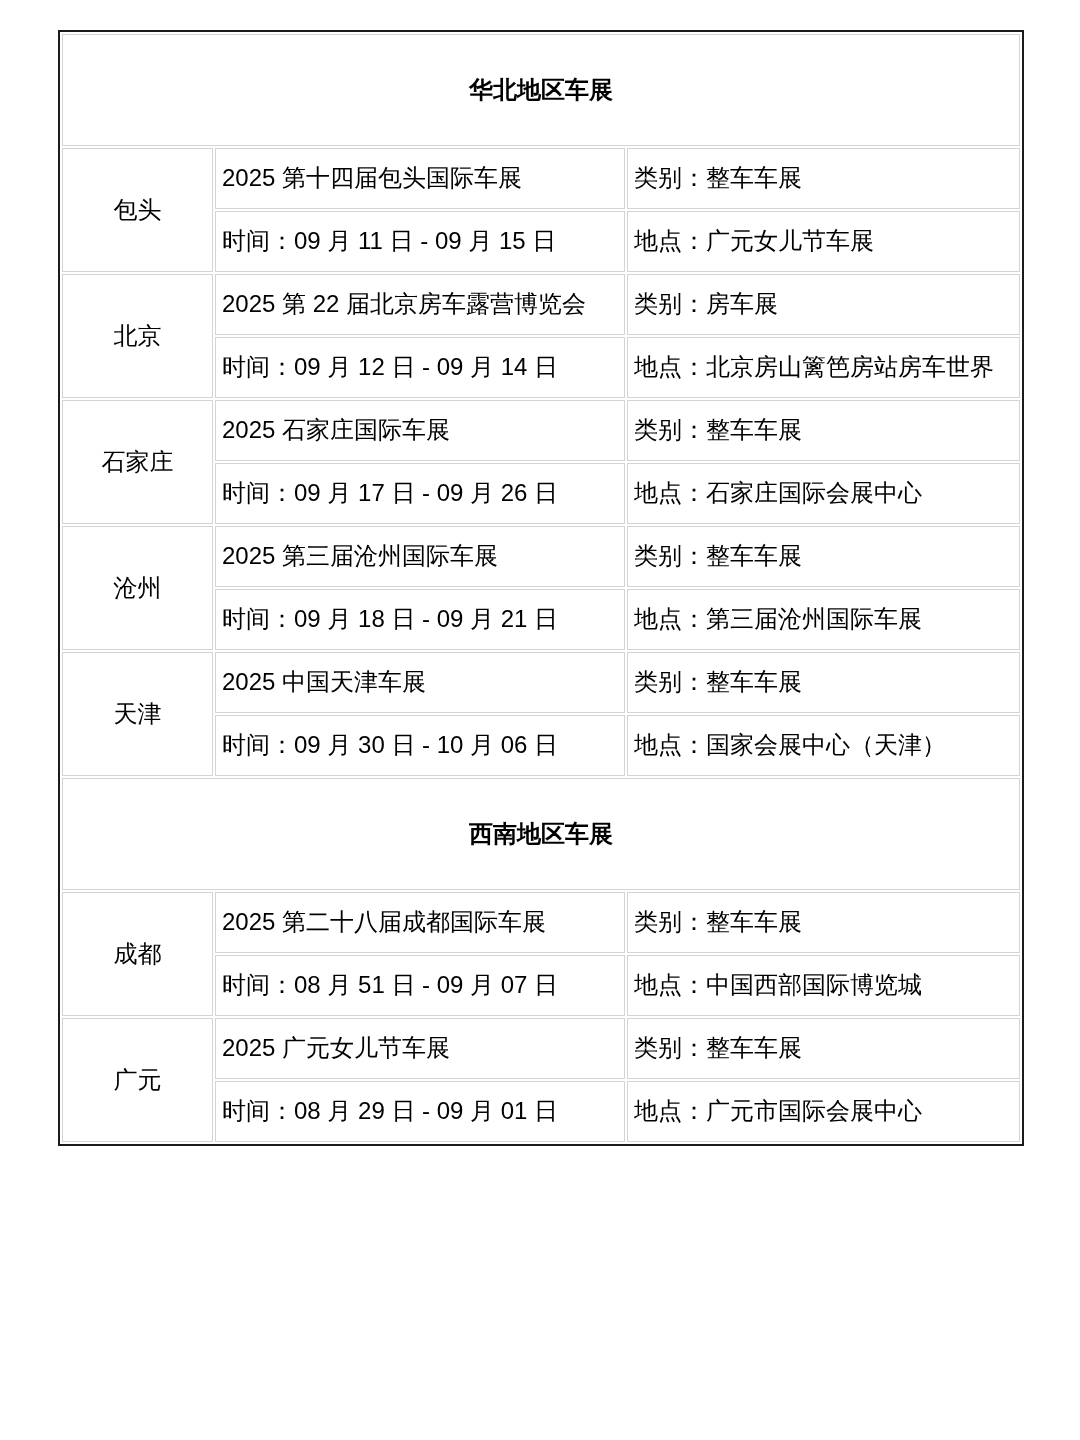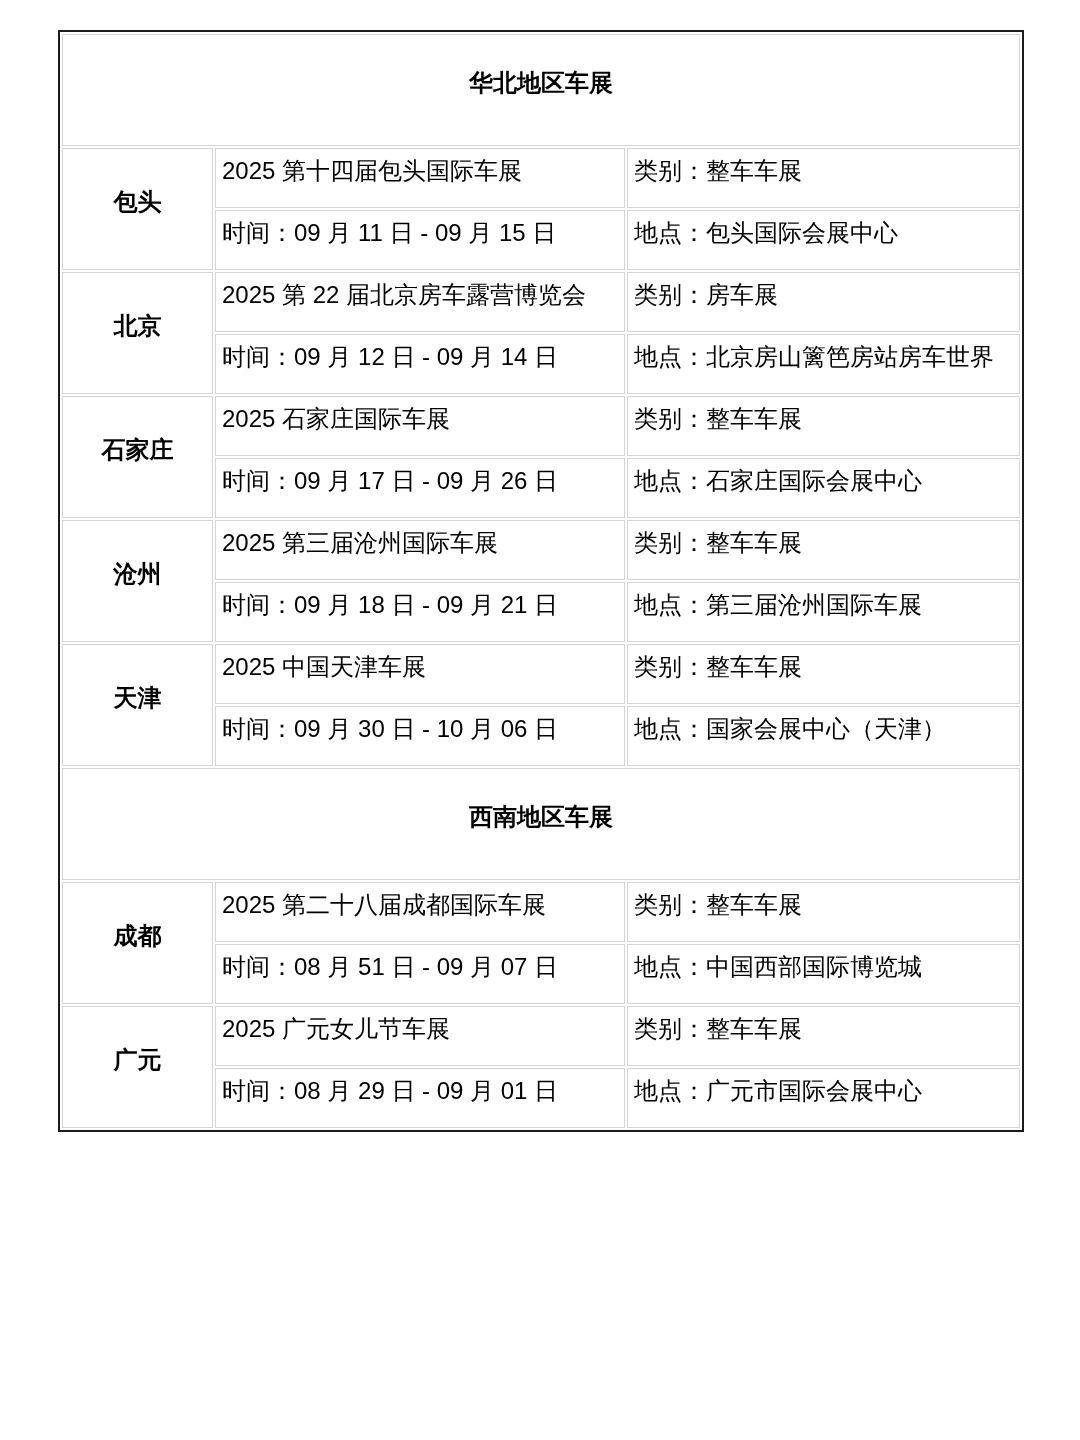--- a/index.html
+++ b/index.html
@@ -26,33 +26,33 @@
     border: 2px solid #1b1b1b;
     background: #ffffff;
   }
   table.expo-table td {
     box-sizing: border-box;
     border: 1px solid #d4d4d4;
     background: #ffffff;
     font-size: 24px;
     line-height: 32px;
     vertical-align: middle;
-    padding: 0 6px 14px 6px;
+    padding: 13px 6px 14px 6px;
     overflow: hidden;
     white-space: nowrap;
   }
   td.section-cell {
     height: 112px;
     text-align: center;
     font-weight: bold;
     font-size: 26px;
   }
   td.city-cell {
     text-align: center;
-    font-weight: bold;
+    font-weight: normal;
   }
   tr.sub-row td {
     height: 60px;
   }
 </style>
 </head>
 <body>
 
 <table class="expo-table">
   <colgroup>
@@ -66,21 +66,21 @@
       <td colspan="3" class="section-cell">华北地区车展</td>
     </tr>
 
     <tr class="sub-row">
       <td rowspan="2" class="city-cell">包头</td>
       <td class="event-cell">2025 第十四届包头国际车展</td>
       <td class="meta-cell">类别：整车车展</td>
     </tr>
     <tr class="sub-row">
       <td class="meta-cell">时间：09 月 11 日 - 09 月 15 日</td>
-      <td class="meta-cell">地点：包头国际会展中心</td>
+      <td class="meta-cell">地点：广元女儿节车展</td>
     </tr>
 
     <tr class="sub-row">
       <td rowspan="2" class="city-cell">北京</td>
       <td class="event-cell">2025 第 22 届北京房车露营博览会</td>
       <td class="meta-cell">类别：房车展</td>
     </tr>
     <tr class="sub-row">
       <td class="meta-cell">时间：09 月 12 日 - 09 月 14 日</td>
       <td class="meta-cell">地点：北京房山篱笆房站房车世界</td>

